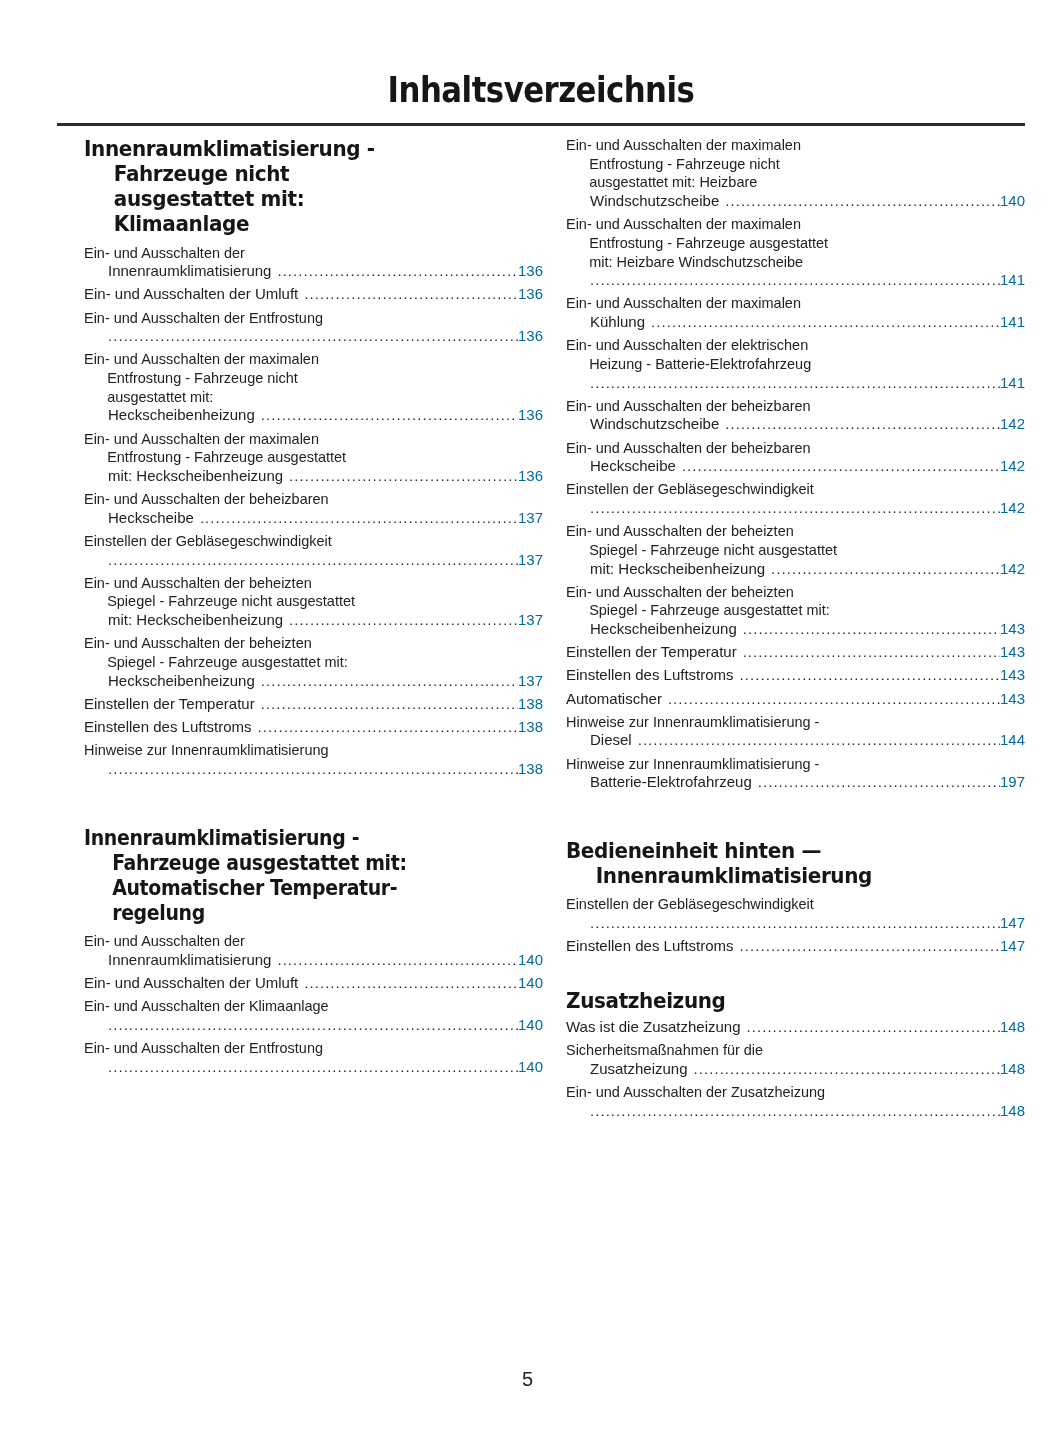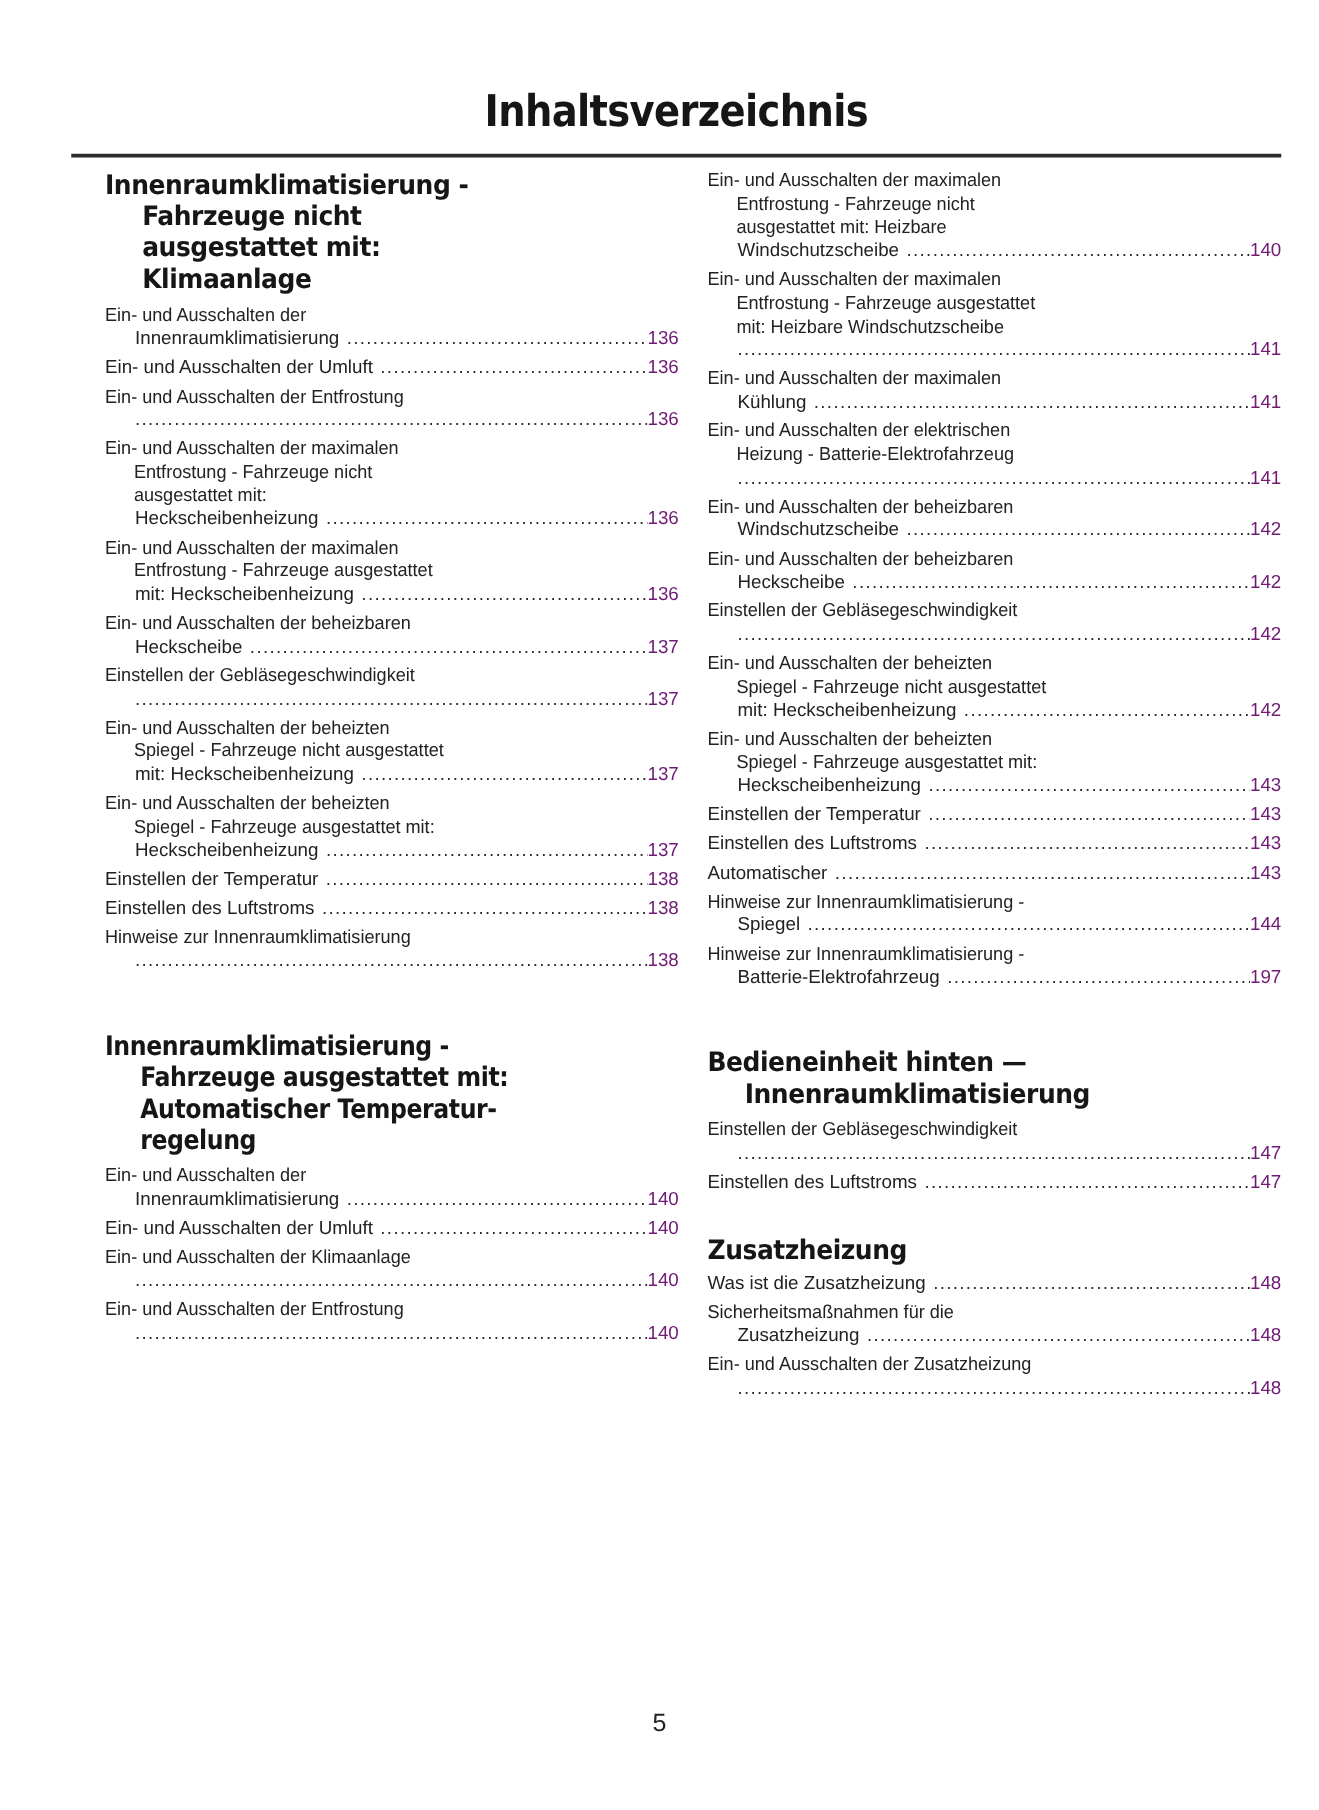--- a/index.html
+++ b/index.html
@@ -100,21 +100,21 @@
   .entry .ln.ind { padding-left: 24px; }
 
   .lead {
     display: inline-block;
     overflow: hidden;
     white-space: nowrap;
     letter-spacing: 1.05px;
     vertical-align: baseline;
     color: #2a2a2a;
   }
-  .pg { color: #701a75; }
+  .pg { color: #0369a1; }
 
   
   .rowline {
     display: flex;
     align-items: flex-start;
     white-space: nowrap;
   }
   .rowline .txt { flex: 0 0 auto; }
   .rowline .lead {
     flex: 1 1 auto;
@@ -386,21 +386,21 @@
       <div class="entry">
         <div class="rowline">
           <span class="txt">Automatischer</span>
           <span class="lead">..........................................................................................</span>
           <span class="pg">143</span>
         </div>
       </div>
       <div class="entry">
         <div class="ln">Hinweise zur Innenraumklimatisierung -</div>
         <div class="rowline ind">
-          <span class="txt">Spiegel</span>
+          <span class="txt">Diesel</span>
           <span class="lead">..........................................................................................</span>
           <span class="pg">144</span>
         </div>
       </div>
       <div class="entry">
         <div class="ln">Hinweise zur Innenraumklimatisierung -</div>
         <div class="rowline ind">
           <span class="txt">Batterie-Elektrofahrzeug</span>
           <span class="lead">..........................................................................................</span>
           <span class="pg">197</span>

